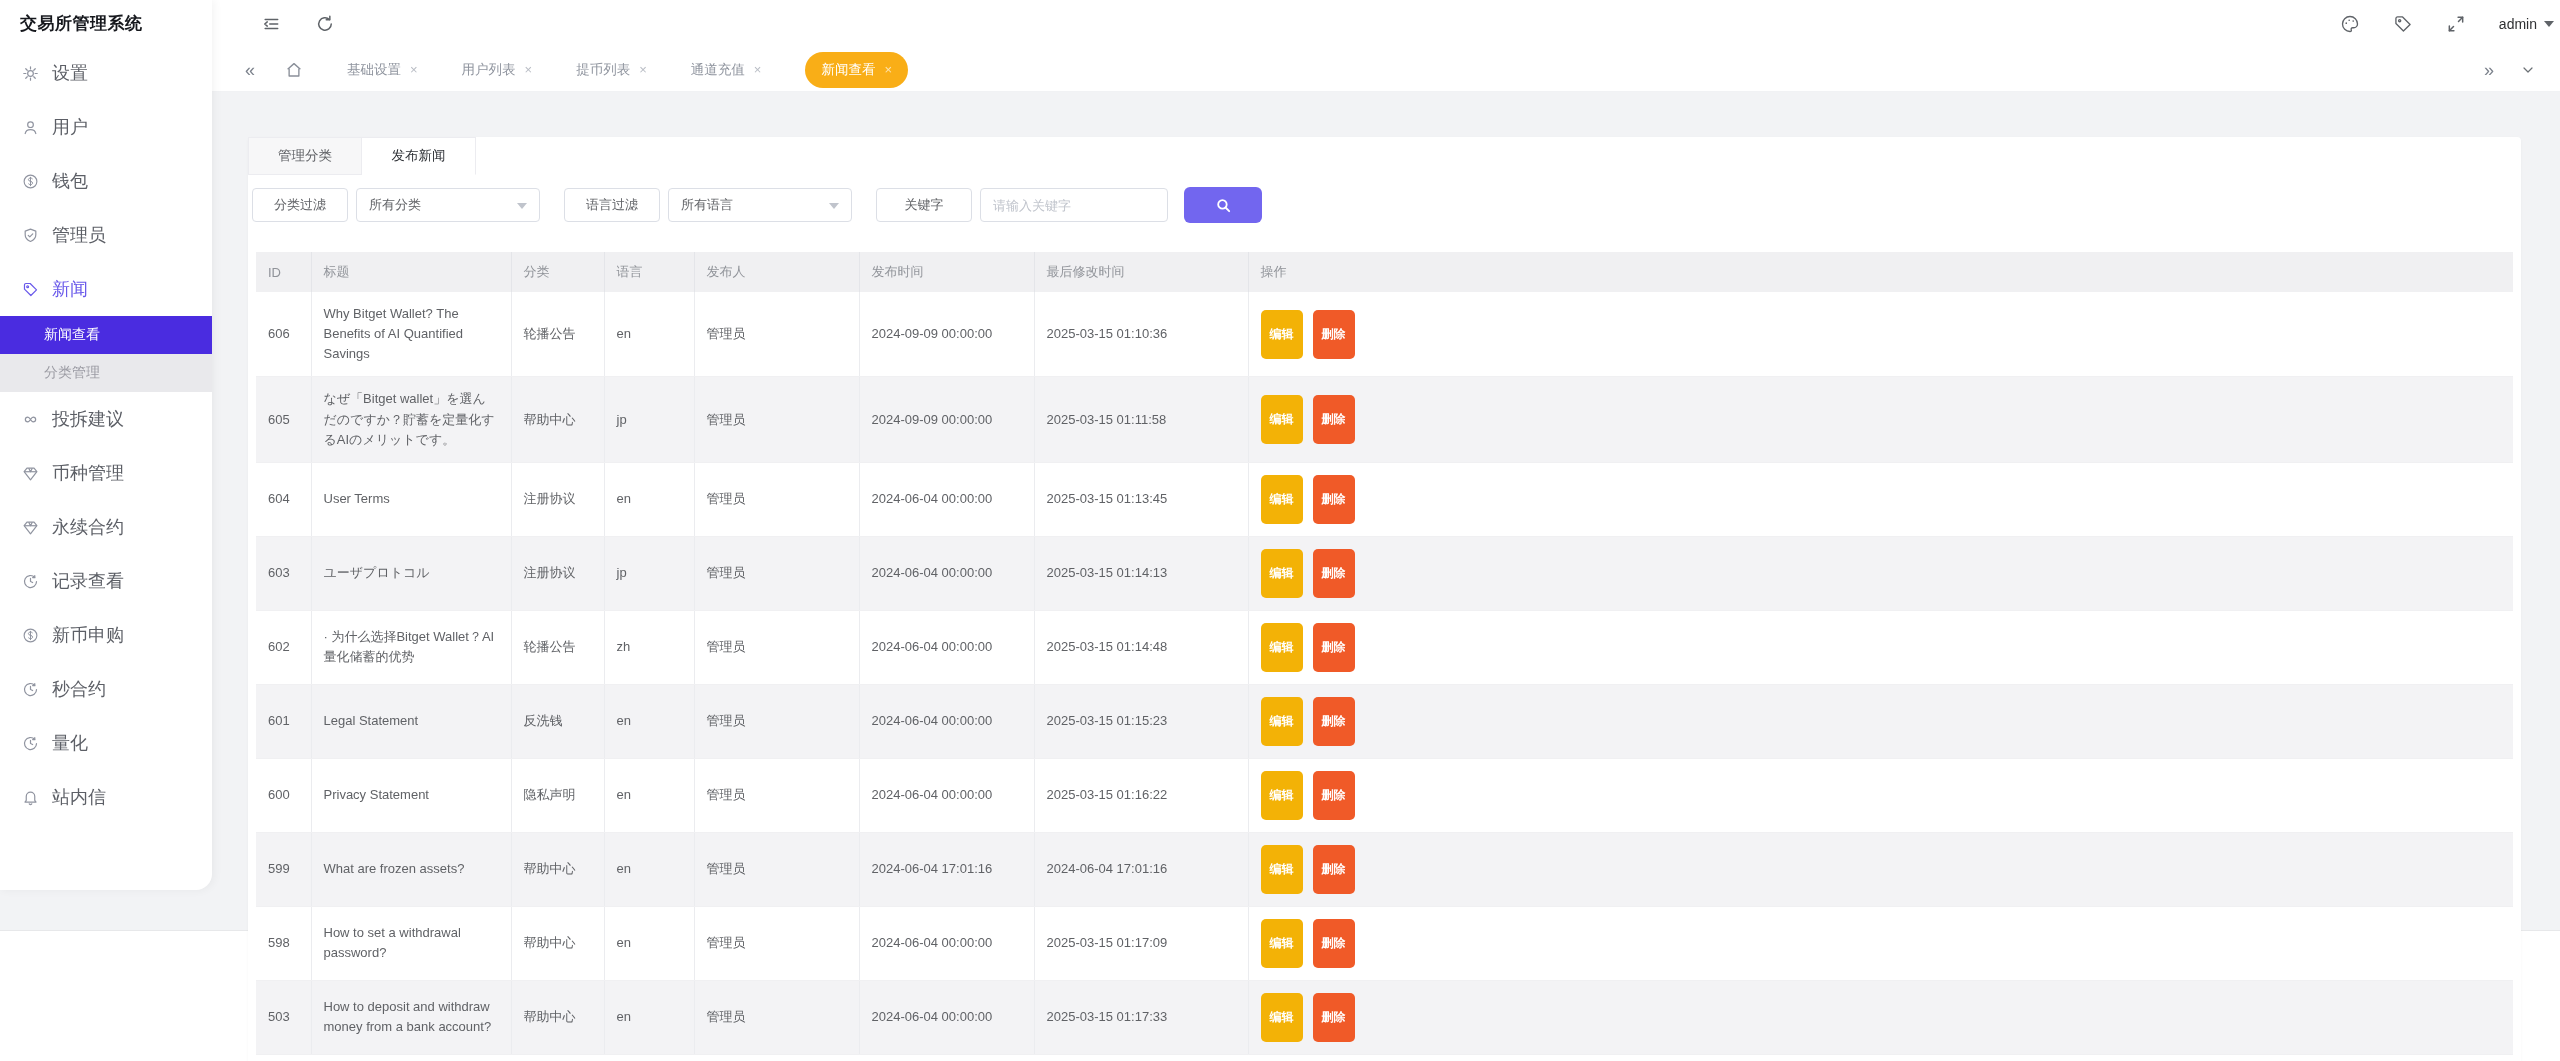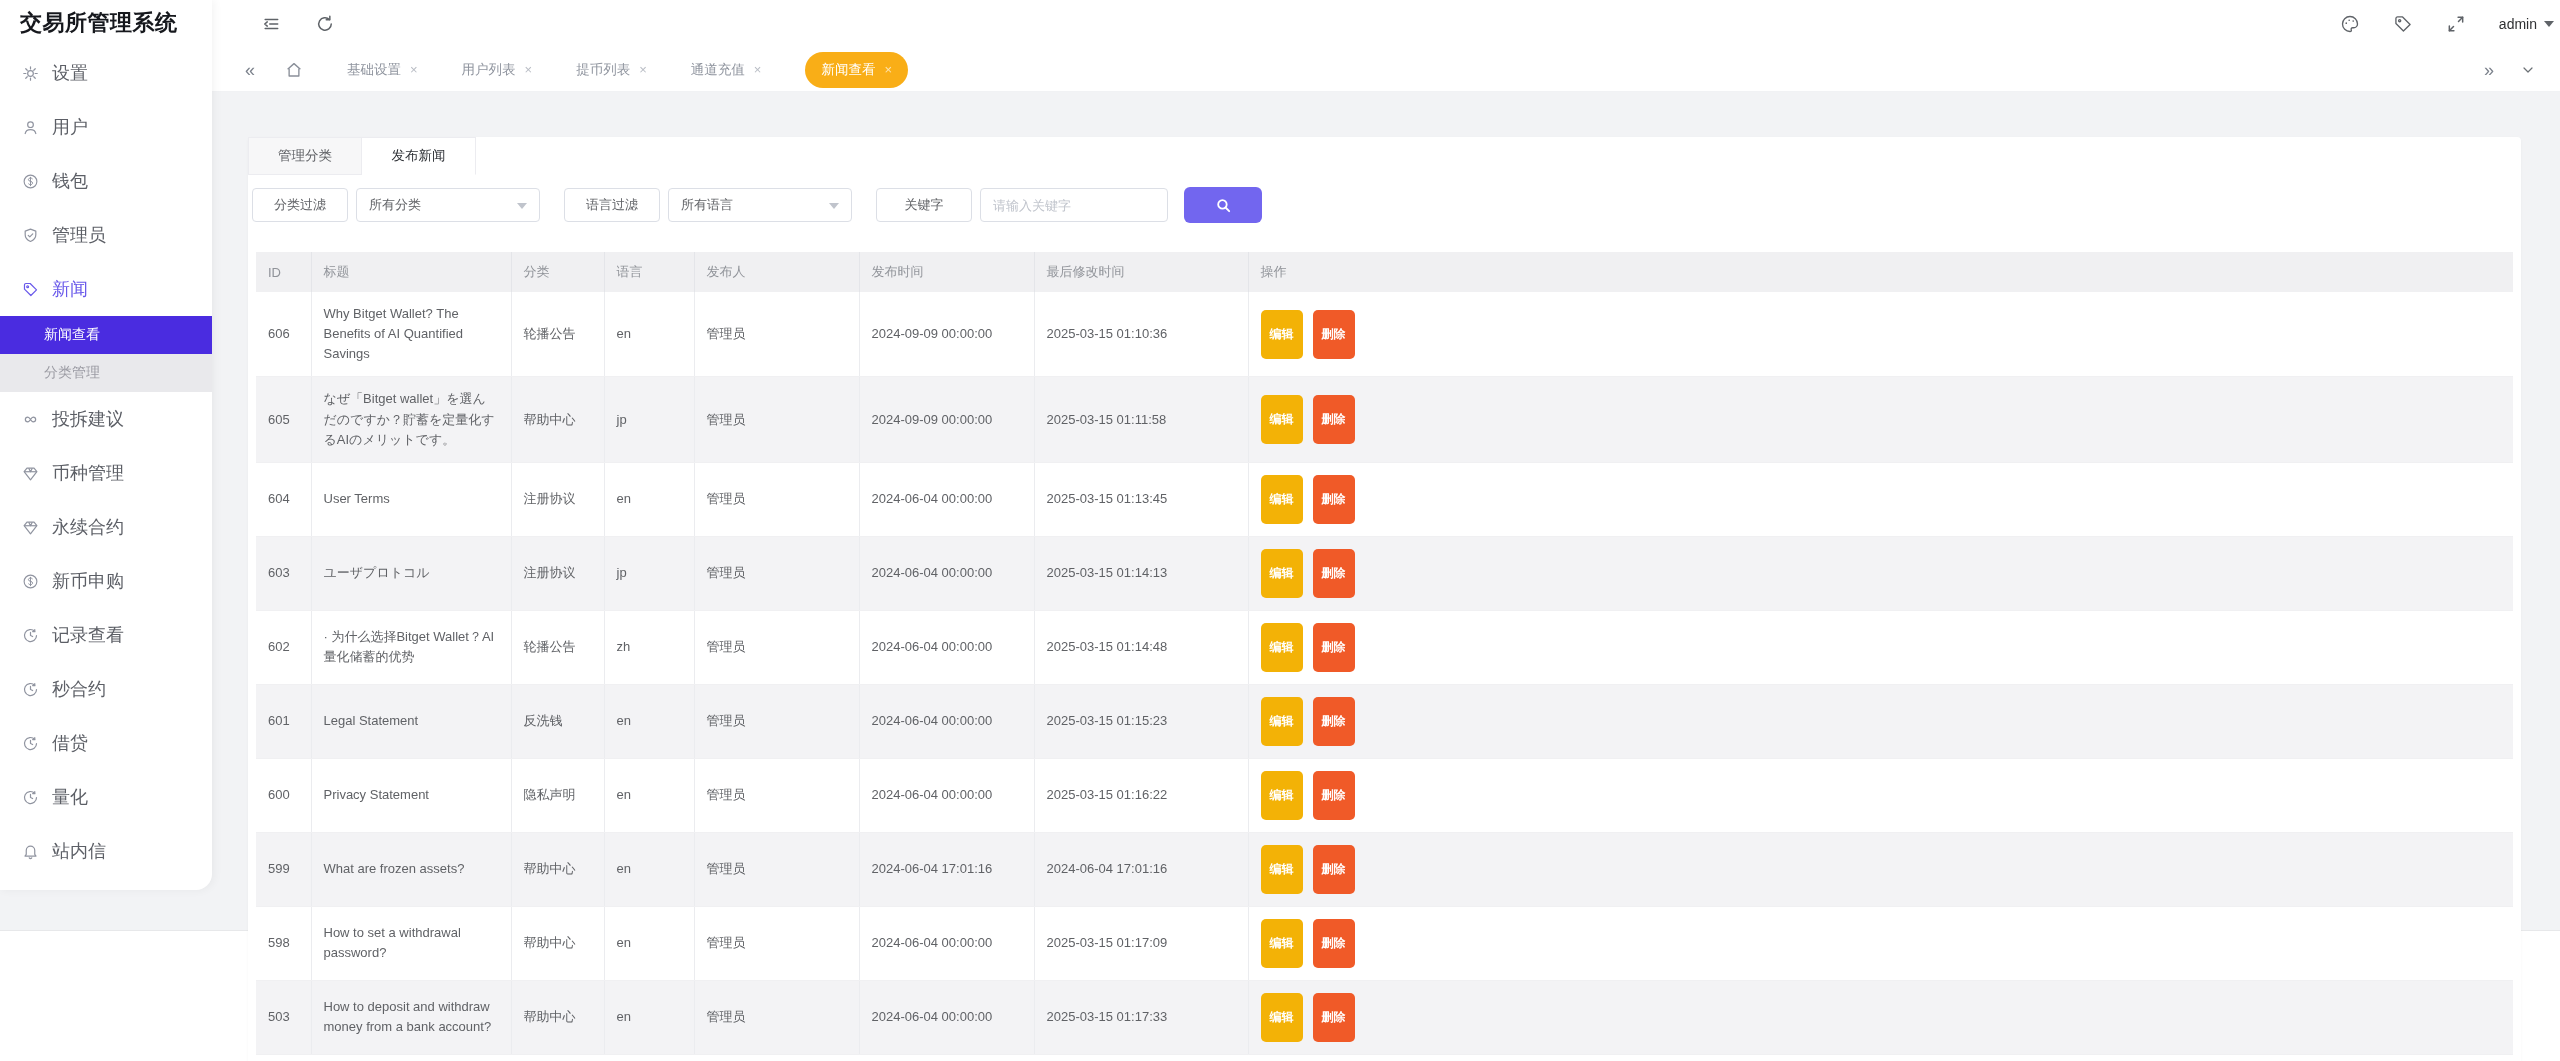--- a/index.html
+++ b/index.html
@@ -8,21 +8,21 @@
   #stage { position:relative; width:2560px; height:1061px; overflow:hidden; background:#fff; }
 
   
   .gray-bg { position:absolute; left:0; top:92px; width:2560px; height:838px; background:#f2f3f5; z-index:1; }
   .footer-line { position:absolute; left:0; top:930px; width:2560px; border-top:1px solid #e7e8ea; z-index:1; }
 
   
   .sidebar { position:absolute; left:0; top:0; width:212px; height:890px; background:#fff; z-index:6;
     border-radius:0 0 16px 0; box-shadow:2px 0 10px rgba(0,0,0,0.05); overflow:hidden; }
   .side-logo { height:46px; display:flex; align-items:center; padding-left:20px;
-    font-size:22px; font-weight:bold; color:#16181d; letter-spacing:0.5px; }
+    font-size:17px; font-weight:bold; color:#16181d; letter-spacing:0.5px; }
   .side-item { height:54px; display:flex; align-items:center; padding-left:22px; cursor:pointer;
     font-size:18px; color:#5c5f66;text-align:right; }
   .side-item .icon { width:17px; height:17px; margin-right:13px; color:#9094a0; flex:0 0 auto; display:inline-flex; }
   .side-item.active { color:#6959ea; }
   .side-item.active .icon { color:#6959ea; }
   .sub-item { height:38px; display:flex; align-items:center; padding-left:44px; font-size:14px; cursor:pointer; }
   .sub-item.selected { background:#4a2ce0; color:#ffffff; font-weight:500; }
   .sub-item.plain { background:#e9e9ec; color:#9b9ba3; }
 
   
@@ -185,56 +185,46 @@
             <svg viewBox="0 0 24 24" fill="none" stroke="currentColor" stroke-width="1.7" stroke-linejoin="round">
               <path d="M7 4.5h10l4 5L12 21 3 9.5z"></path>
               <path d="M3 9.5h18"></path>
               <path d="M9.5 4.5 12 9.5l2.5-5"></path>
             </svg>
           </span>
           <span>永续合约</span>
         </div>
         <div class="side-item">
           <span class="icon">
-            <svg viewBox="0 0 24 24" fill="none" stroke="currentColor" stroke-width="1.6">
-              <circle cx="12" cy="12" r="9"></circle>
-              <path d="M15 8.5c-.6-.9-1.7-1.4-3-1.4-1.7 0-3 .9-3 2.3 0 3 6 1.7 6 4.7 0 1.4-1.3 2.3-3 2.3-1.3 0-2.4-.5-3-1.4M12 5.5v13" stroke-width="1.4"></path>
-            </svg>
-          </span>
-          <span>新币申购</span>
-        </div>
-        <div class="side-item">
-          <span class="icon">
             <svg viewBox="0 0 24 24" fill="none" stroke="currentColor" stroke-width="1.7" stroke-linecap="round">
               <path d="M20.5 12a8.5 8.5 0 1 1-2.5-6"></path>
               <polyline points="18 3.5 18 6.5 15 6.5"></polyline>
               <polyline points="12 7.5 12 12 15 13.5"></polyline>
             </svg>
           </span>
           <span>记录查看</span>
         </div>
         <div class="side-item">
           <span class="icon">
+            <svg viewBox="0 0 24 24" fill="none" stroke="currentColor" stroke-width="1.6">
+              <circle cx="12" cy="12" r="9"></circle>
+              <path d="M15 8.5c-.6-.9-1.7-1.4-3-1.4-1.7 0-3 .9-3 2.3 0 3 6 1.7 6 4.7 0 1.4-1.3 2.3-3 2.3-1.3 0-2.4-.5-3-1.4M12 5.5v13" stroke-width="1.4"></path>
+            </svg>
+          </span>
+          <span>新币申购</span>
+        </div>
+        <div class="side-item">
+          <span class="icon">
             <svg viewBox="0 0 24 24" fill="none" stroke="currentColor" stroke-width="1.7" stroke-linecap="round">
               <path d="M20.5 12a8.5 8.5 0 1 1-2.5-6"></path>
               <polyline points="18 3.5 18 6.5 15 6.5"></polyline>
               <polyline points="12 7.5 12 12 15 13.5"></polyline>
             </svg>
           </span>
           <span>秒合约</span>
-        </div>
-        <div class="side-item">
-          <span class="icon">
-            <svg viewBox="0 0 24 24" fill="none" stroke="currentColor" stroke-width="1.7" stroke-linecap="round">
-              <path d="M20.5 12a8.5 8.5 0 1 1-2.5-6"></path>
-              <polyline points="18 3.5 18 6.5 15 6.5"></polyline>
-              <polyline points="12 7.5 12 12 15 13.5"></polyline>
-            </svg>
-          </span>
-          <span>借贷</span>
         </div>
         <div class="side-item">
           <span class="icon">
             <svg viewBox="0 0 24 24" fill="none" stroke="currentColor" stroke-width="1.7" stroke-linecap="round">
               <path d="M20.5 12a8.5 8.5 0 1 1-2.5-6"></path>
               <polyline points="18 3.5 18 6.5 15 6.5"></polyline>
               <polyline points="12 7.5 12 12 15 13.5"></polyline>
             </svg>
           </span>
           <span>量化</span>

